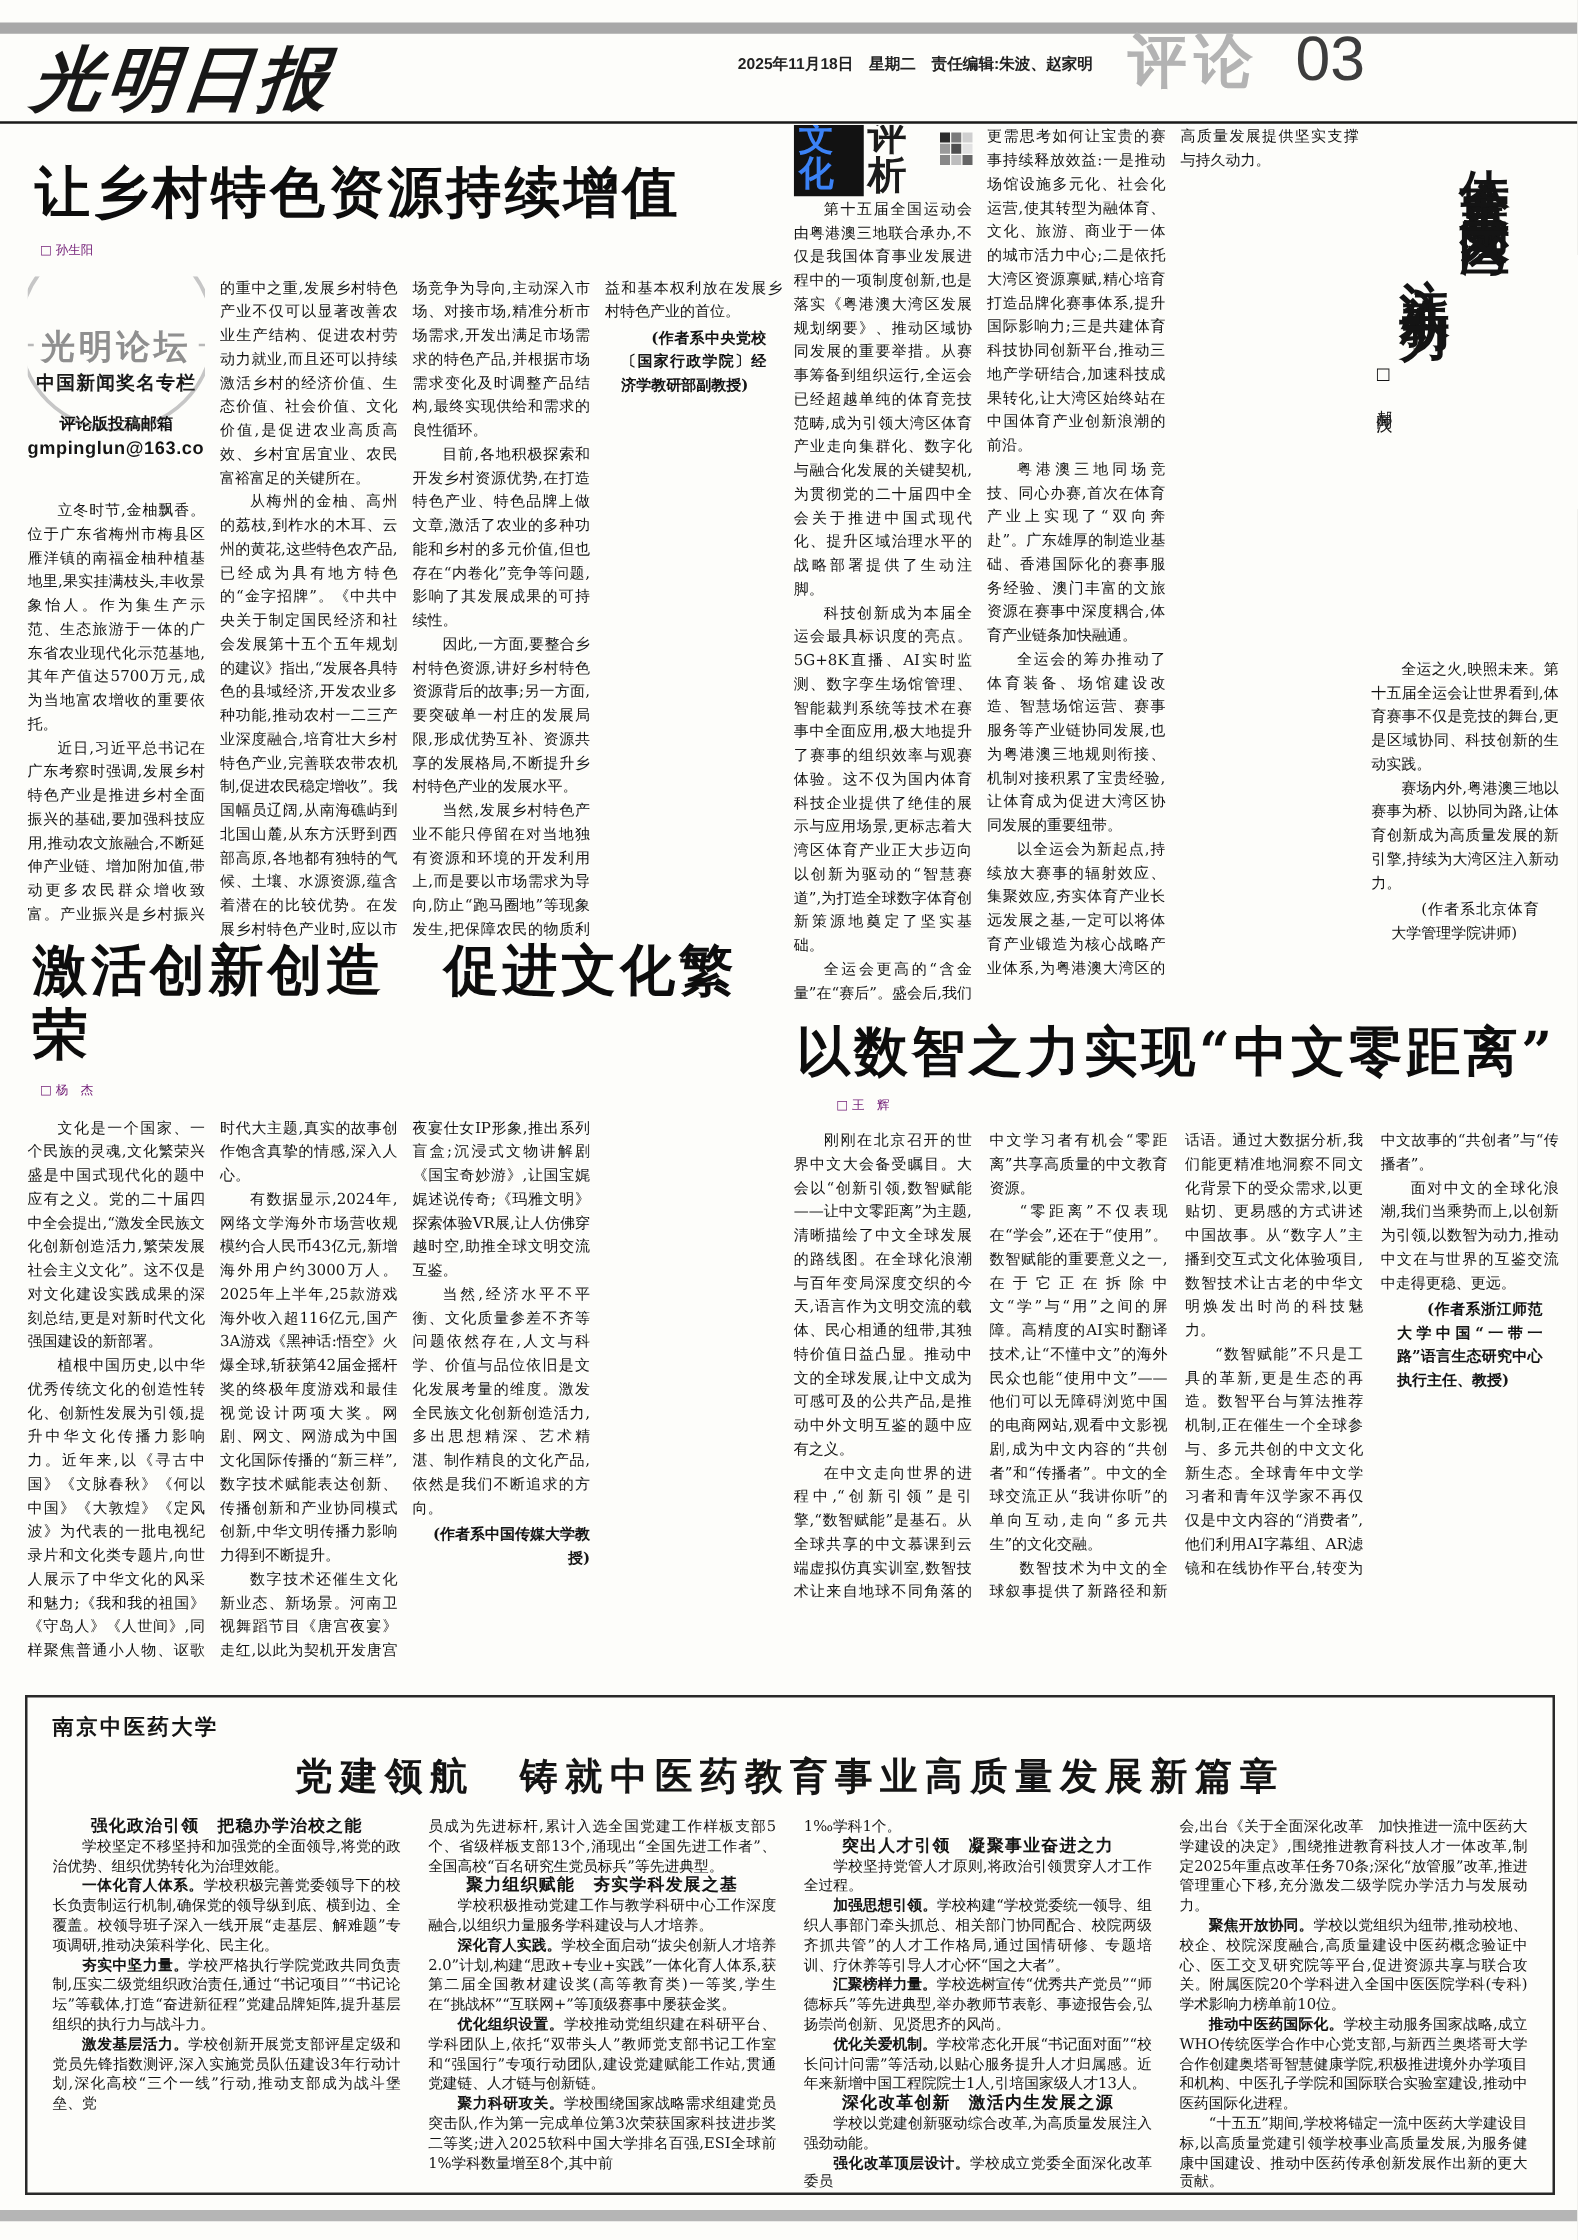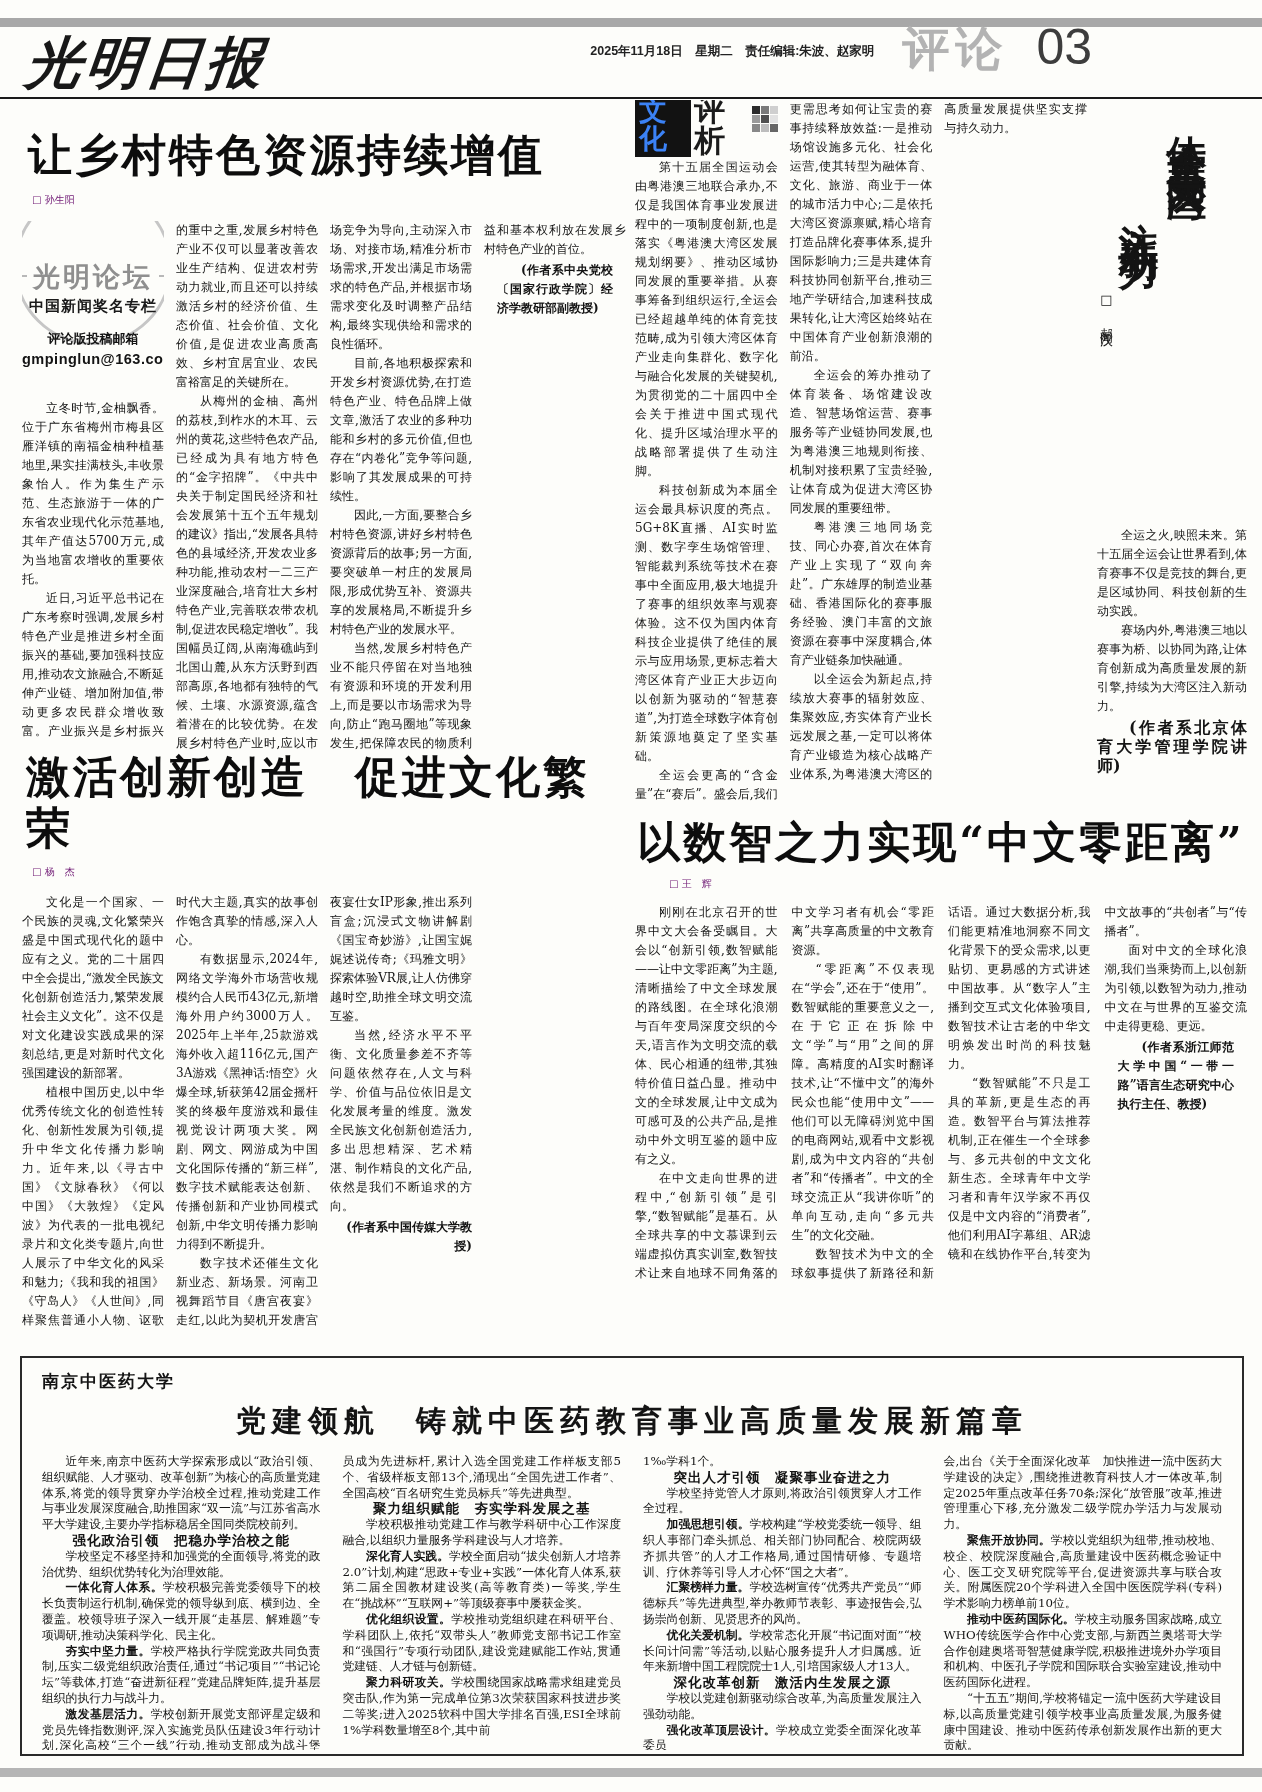--- a/index.html
+++ b/index.html
@@ -52,21 +52,21 @@
   .px-grid span:nth-child(7){background:#888}.px-grid span:nth-child(8){background:#bdbdbd}
   .px-grid span:nth-child(9){background:#666}
   
   .sportscol{left:1097px;top:104px;width:150px;height:706px;}
   .vtitle{writing-mode:vertical-rl;height:412px;margin-bottom:10px;}
   .vt1{font-size:40px;font-weight:900;letter-spacing:7px;line-height:1.2;}
   .vt2{font-size:40px;font-weight:900;letter-spacing:7px;line-height:1.2;padding-top:86px;margin-top:0;}
   .vbyline{font-size:13px;padding-top:188px;letter-spacing:3px;}
   .sports-body{text-align:justify;}
   .sports-body .bp{font-size:12px;line-height:19px;}
-  .sports-credit{font-weight:bold;font-size:16px;line-height:19px;text-align:justify;text-indent:2em;margin:2px 0 0;}
+  .sports-credit{font-weight:normal;font-size:12px;line-height:19px;text-align:justify;text-indent:2em;margin:2px 16px 0;}
   
   .activate{left:22px;top:746px;width:604px;height:558px;}
   .activate .art-title{font-size:44px;margin:6px 0 12px 4px;}
   .activate .byline{margin:0 0 14px 10px;}
   .activate .cols4{height:438px;}
   
   .wanghui{left:635px;top:814px;width:612px;height:492px;}
   .wanghui .art-title{font-size:43px;text-align:center;margin:4px 0 10px;}
   .wanghui .byline{margin:0 0 12px 34px;}
   .wh-cols{column-count:4;column-gap:14px;height:398px;}
@@ -133,22 +133,22 @@
             <span></span>
             <span></span>
             <span></span>
             <span></span>
         </span>
       </div>
       <div>
           <p class="bp">第十五届全国运动会由粤港澳三地联合承办,不仅是我国体育事业发展进程中的一项制度创新,也是落实《粤港澳大湾区发展规划纲要》、推动区域协同发展的重要举措。从赛事筹备到组织运行,全运会已经超越单纯的体育竞技范畴,成为引领大湾区体育产业走向集群化、数字化与融合化发展的关键契机,为贯彻党的二十届四中全会关于推进中国式现代化、提升区域治理水平的战略部署提供了生动注脚。</p>
           <p class="bp">科技创新成为本届全运会最具标识度的亮点。5G+8K直播、AI实时监测、数字孪生场馆管理、智能裁判系统等技术在赛事中全面应用,极大地提升了赛事的组织效率与观赛体验。这不仅为国内体育科技企业提供了绝佳的展示与应用场景,更标志着大湾区体育产业正大步迈向以创新为驱动的“智慧赛道”,为打造全球数字体育创新策源地奠定了坚实基础。</p>
           <p class="bp">全运会更高的“含金量”在“赛后”。盛会后,我们更需思考如何让宝贵的赛事持续释放效益:一是推动场馆设施多元化、社会化运营,使其转型为融体育、文化、旅游、商业于一体的城市活力中心;二是依托大湾区资源禀赋,精心培育打造品牌化赛事体系,提升国际影响力;三是共建体育科技协同创新平台,推动三地产学研结合,加速科技成果转化,让大湾区始终站在中国体育产业创新浪潮的前沿。</p>
+          <p class="bp">粤港澳三地同场竞技、同心办赛,首次在体育产业上实现了“双向奔赴”。广东雄厚的制造业基础、香港国际化的赛事服务经验、澳门丰富的文旅资源在赛事中深度耦合,体育产业链条加快融通。</p>
           <p class="bp">全运会的筹办推动了体育装备、场馆建设改造、智慧场馆运营、赛事服务等产业链协同发展,也为粤港澳三地规则衔接、机制对接积累了宝贵经验,让体育成为促进大湾区协同发展的重要纽带。</p>
-          <p class="bp">粤港澳三地同场竞技、同心办赛,首次在体育产业上实现了“双向奔赴”。广东雄厚的制造业基础、香港国际化的赛事服务经验、澳门丰富的文旅资源在赛事中深度耦合,体育产业链条加快融通。</p>
           <p class="bp">以全运会为新起点,持续放大赛事的辐射效应、集聚效应,夯实体育产业长远发展之基,一定可以将体育产业锻造为核心战略产业体系,为粤港澳大湾区的高质量发展提供坚实支撑与持久动力。</p>
         </div>
     </div>
   </div>
 
   <div class="block sportscol">
     <div class="vtitle">
       <div class="vt1">体育赛事为大湾区</div>
       <div class="vt2">注入新动力</div>
       <div class="vbyline">□ 郝闻汉</div>
@@ -191,21 +191,20 @@
         </div>
       <p class="credit-block">(作者系浙江师范大学中国“一带一路”语言生态研究中心执行主任、教授)</p>
     </div>
   </div>
 
   <div class="block adbox">
     <div class="ad-org">南京中医药大学</div>
     <div class="ad-title">党建领航　铸就中医药教育事业高质量发展新篇章</div>
     <div class="ad-cols">
       <div class="ad-col">
-        <p>近年来,南京中医药大学探索形成以“政治引领、组织赋能、人才驱动、改革创新”为核心的高质量党建体系,将党的领导贯穿办学治校全过程,推动党建工作与事业发展深度融合,助推国家“双一流”与江苏省高水平大学建设,主要办学指标稳居全国同类院校前列。</p>
         <p class="ad-sub">强化政治引领　把稳办学治校之能</p>
         <p>学校坚定不移坚持和加强党的全面领导,将党的政治优势、组织优势转化为治理效能。</p>
         <p><span class="ad-lead">一体化育人体系。</span><span>学校积极完善党委领导下的校长负责制运行机制,确保党的领导纵到底、横到边、全覆盖。校领导班子深入一线开展“走基层、解难题”专项调研,推动决策科学化、民主化。</span></p>
         <p><span class="ad-lead">夯实中坚力量。</span><span>学校严格执行学院党政共同负责制,压实二级党组织政治责任,通过“书记项目”“书记论坛”等载体,打造“奋进新征程”党建品牌矩阵,提升基层组织的执行力与战斗力。</span></p>
         <p><span class="ad-lead">激发基层活力。</span><span>学校创新开展党支部评星定级和党员先锋指数测评,深入实施党员队伍建设3年行动计划,深化高校“三个一线”行动,推动支部成为战斗堡垒、党</span></p>
       </div>
       <div class="ad-col">
         <p style="text-indent:0">员成为先进标杆,累计入选全国党建工作样板支部5个、省级样板支部13个,涌现出“全国先进工作者”、全国高校“百名研究生党员标兵”等先进典型。</p>
         <p class="ad-sub">聚力组织赋能　夯实学科发展之基</p>
         <p>学校积极推动党建工作与教学科研中心工作深度融合,以组织力量服务学科建设与人才培养。</p>

